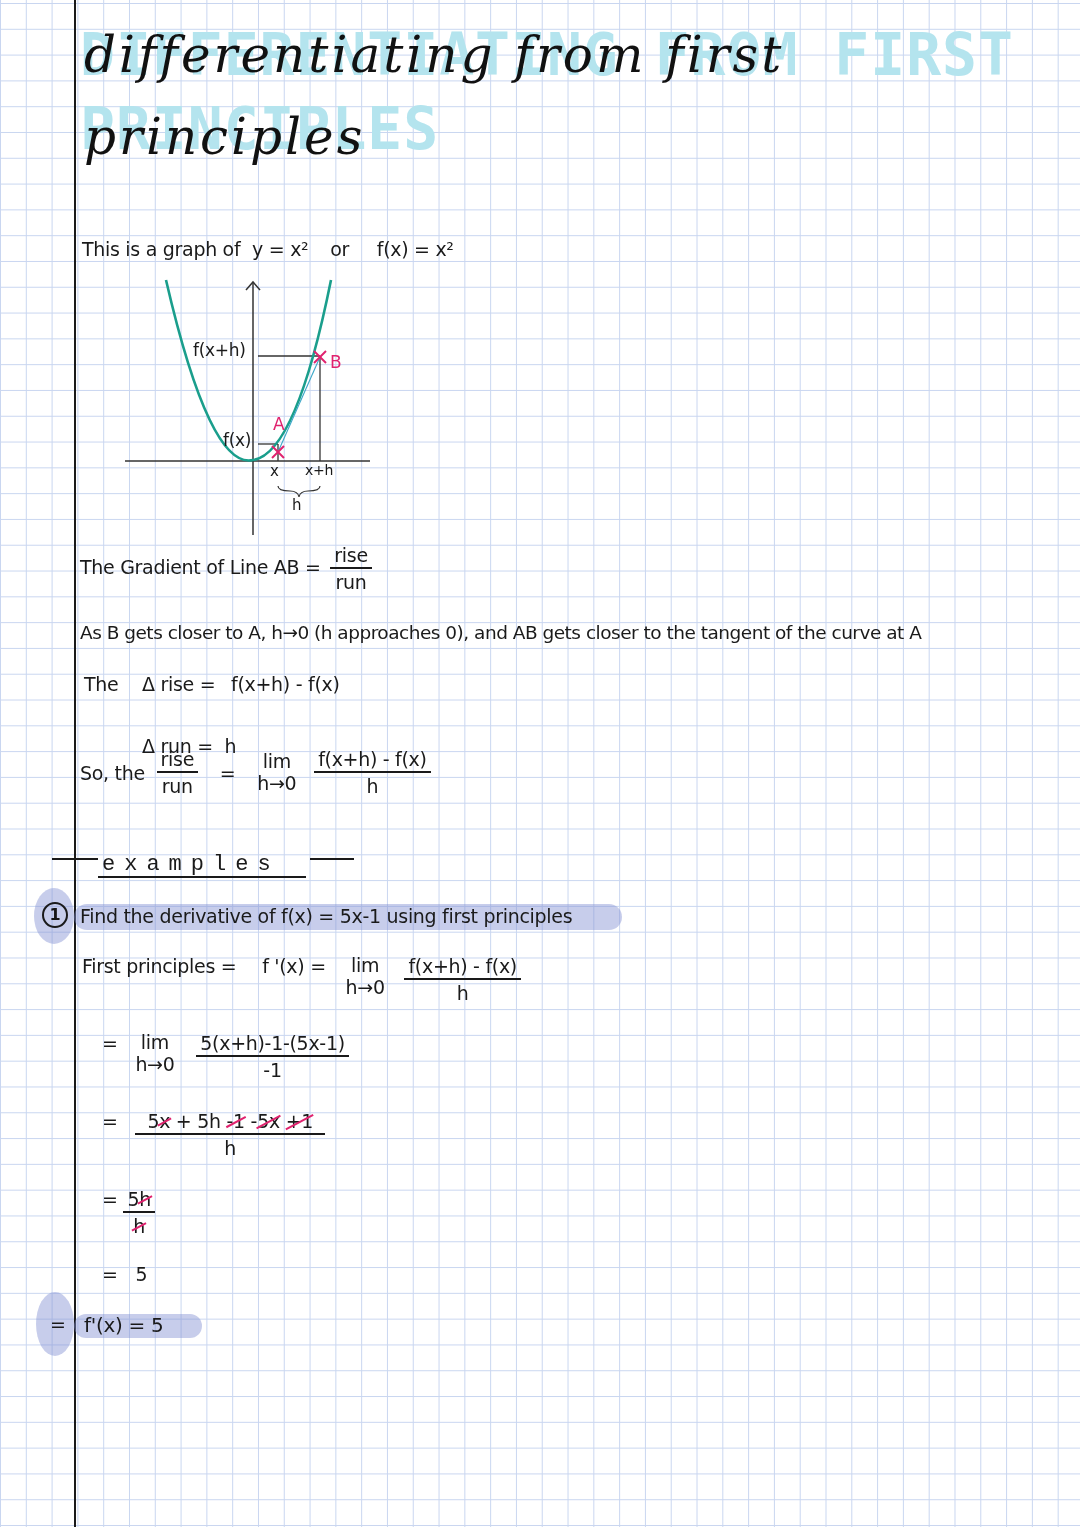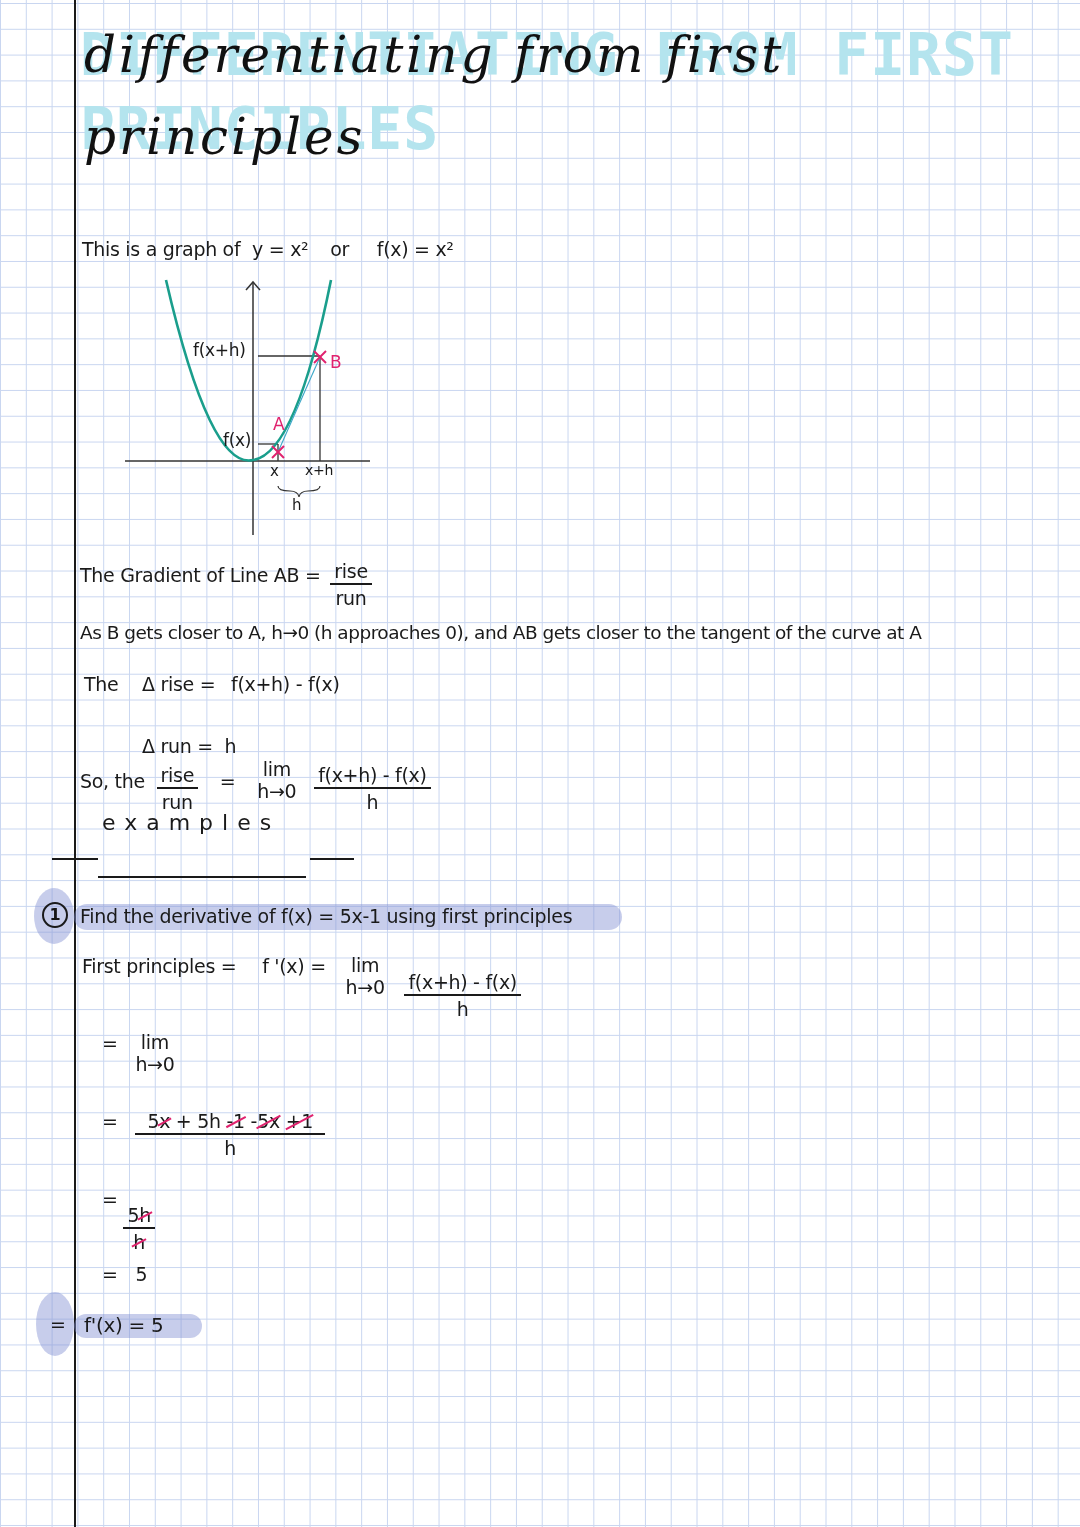--- a/index.html
+++ b/index.html
@@ -22,21 +22,21 @@
   .hand { font-family: "DejaVu Sans", sans-serif; font-size: 19px; color: #1a1a1a; letter-spacing: -0.3px; }
   .bg-title {
     font-family: "DejaVu Sans Mono", monospace; font-weight: bold; color: #b4e4ee;
     font-size: 58px; letter-spacing: 1px; line-height: 1;
   }
   .script-title {
     font-family: "DejaVu Serif", serif; font-style: italic; color: #111;
     font-size: 50px; letter-spacing: 3px; line-height: 1;
   }
   .frac { display: inline-flex; flex-direction: column; align-items: center; vertical-align: middle; }
-  .frac .num { border-bottom: 2px solid #1a1a1a; padding: 16px 4px 1px; }
+  .frac .num { border-bottom: 2px solid #1a1a1a; padding: 0 4px 1px; }
   .frac .den { padding-top: 2px; }
   .lim { display: inline-flex; flex-direction: column; align-items: center; vertical-align: middle; line-height: 1.15; }
   .pink { color: #e0226e; }
   .strike { position: relative; }
   .strike::after {
     content: ""; position: absolute; left: -2px; right: -2px; top: 50%; height: 2px;
     background: #e0226e; transform: rotate(-28deg);
   }
   .hl-bar { position: absolute; background: rgba(130,145,210,0.45); border-radius: 14px; }
   .hl-blob { position: absolute; background: rgba(130,145,210,0.45); border-radius: 50%; }
@@ -127,21 +127,21 @@
     <span>lim</span>
     <span>h→0</span>
   </span>
   <span class="frac" style="margin-left:12px">
     <span class="num">f(x+h) - f(x)</span>
     <span class="den">h</span>
   </span>
 </div>
 
 <div class="hr" style="left:52px; top:858px; width:46px;"></div>
-<div class="abs hand examples" style="left:102px; top:810px;">examples</div>
+<div class="abs hand examples" style="left:102px; top:852px;font-family:Liberation Mono, monospace;">examples</div>
 <div class="hr" style="left:98px; top:876px; width:208px;"></div>
 <div class="hr" style="left:310px; top:858px; width:44px;"></div>
 
 <div class="hl-blob" style="left:34px; top:888px; width:40px; height:56px;"></div>
 <div class="hl-bar" style="left:74px; top:904px; width:548px; height:26px;"></div>
 <div class="circle-num" style="left:42px; top:902px;">1</div>
 <div class="abs hand" style="left:80px; top:905px;">Find the derivative of f(x) = 5x-1 using first principles</div>
 
 <div class="abs hand" style="left:82px; top:955px;">
   <span style="vertical-align:top">First principles =</span>
@@ -154,20 +154,24 @@
     <span class="num">f(x+h) - f(x)</span>
     <span class="den">h</span>
   </span>
 </div>
 
 <div class="abs hand" style="left:102px; top:1032px;">
   <span style="vertical-align:top">=</span>
   <span class="lim" style="margin-left:12px; vertical-align:top">
     <span>lim</span>
     <span>h→0</span>
+  </span>
+  <span class="frac" style="margin-left:16px; vertical-align:top">
+    <span class="num">5(x+h)-1-(5x-1)</span>
+    <span class="den">-1</span>
   </span>
 </div>
 
 <div class="abs hand" style="left:102px; top:1110px;">
   <span style="vertical-align:top">=</span>
   <span class="frac" style="margin-left:12px; vertical-align:top">
     <span class="num" style="padding:0 12px 1px">
       <span>5</span><span class="strike">x</span><span> + 5h </span><span class="strike">-1</span><span> -</span><span class="strike">5x</span><span> </span><span class="strike">+1</span>
     </span>
     <span class="den">h</span>

